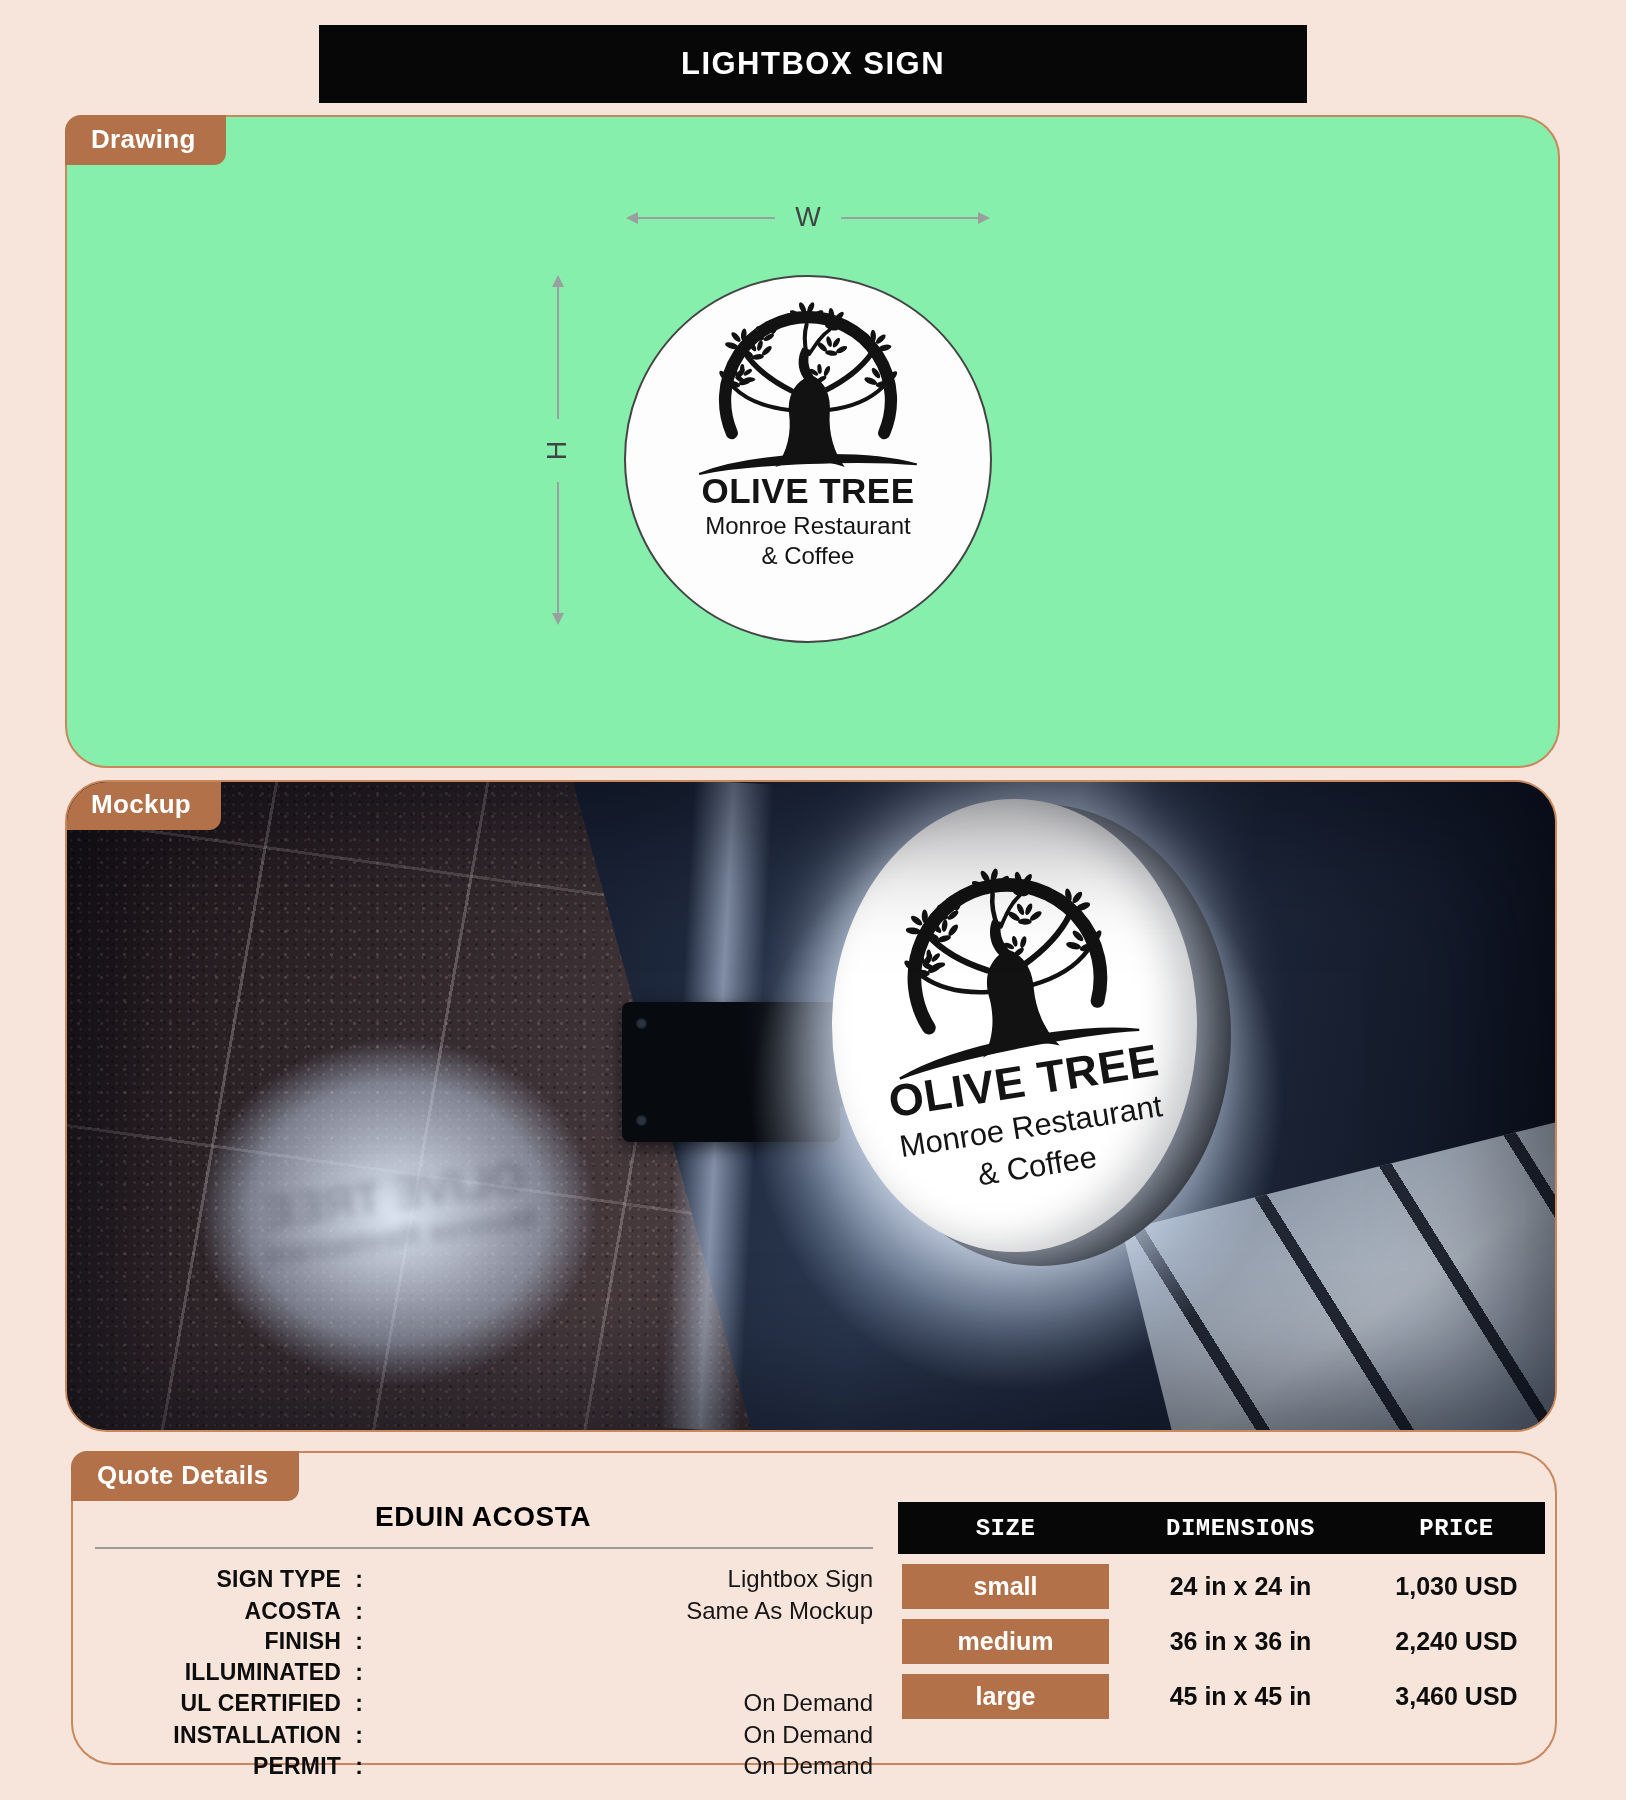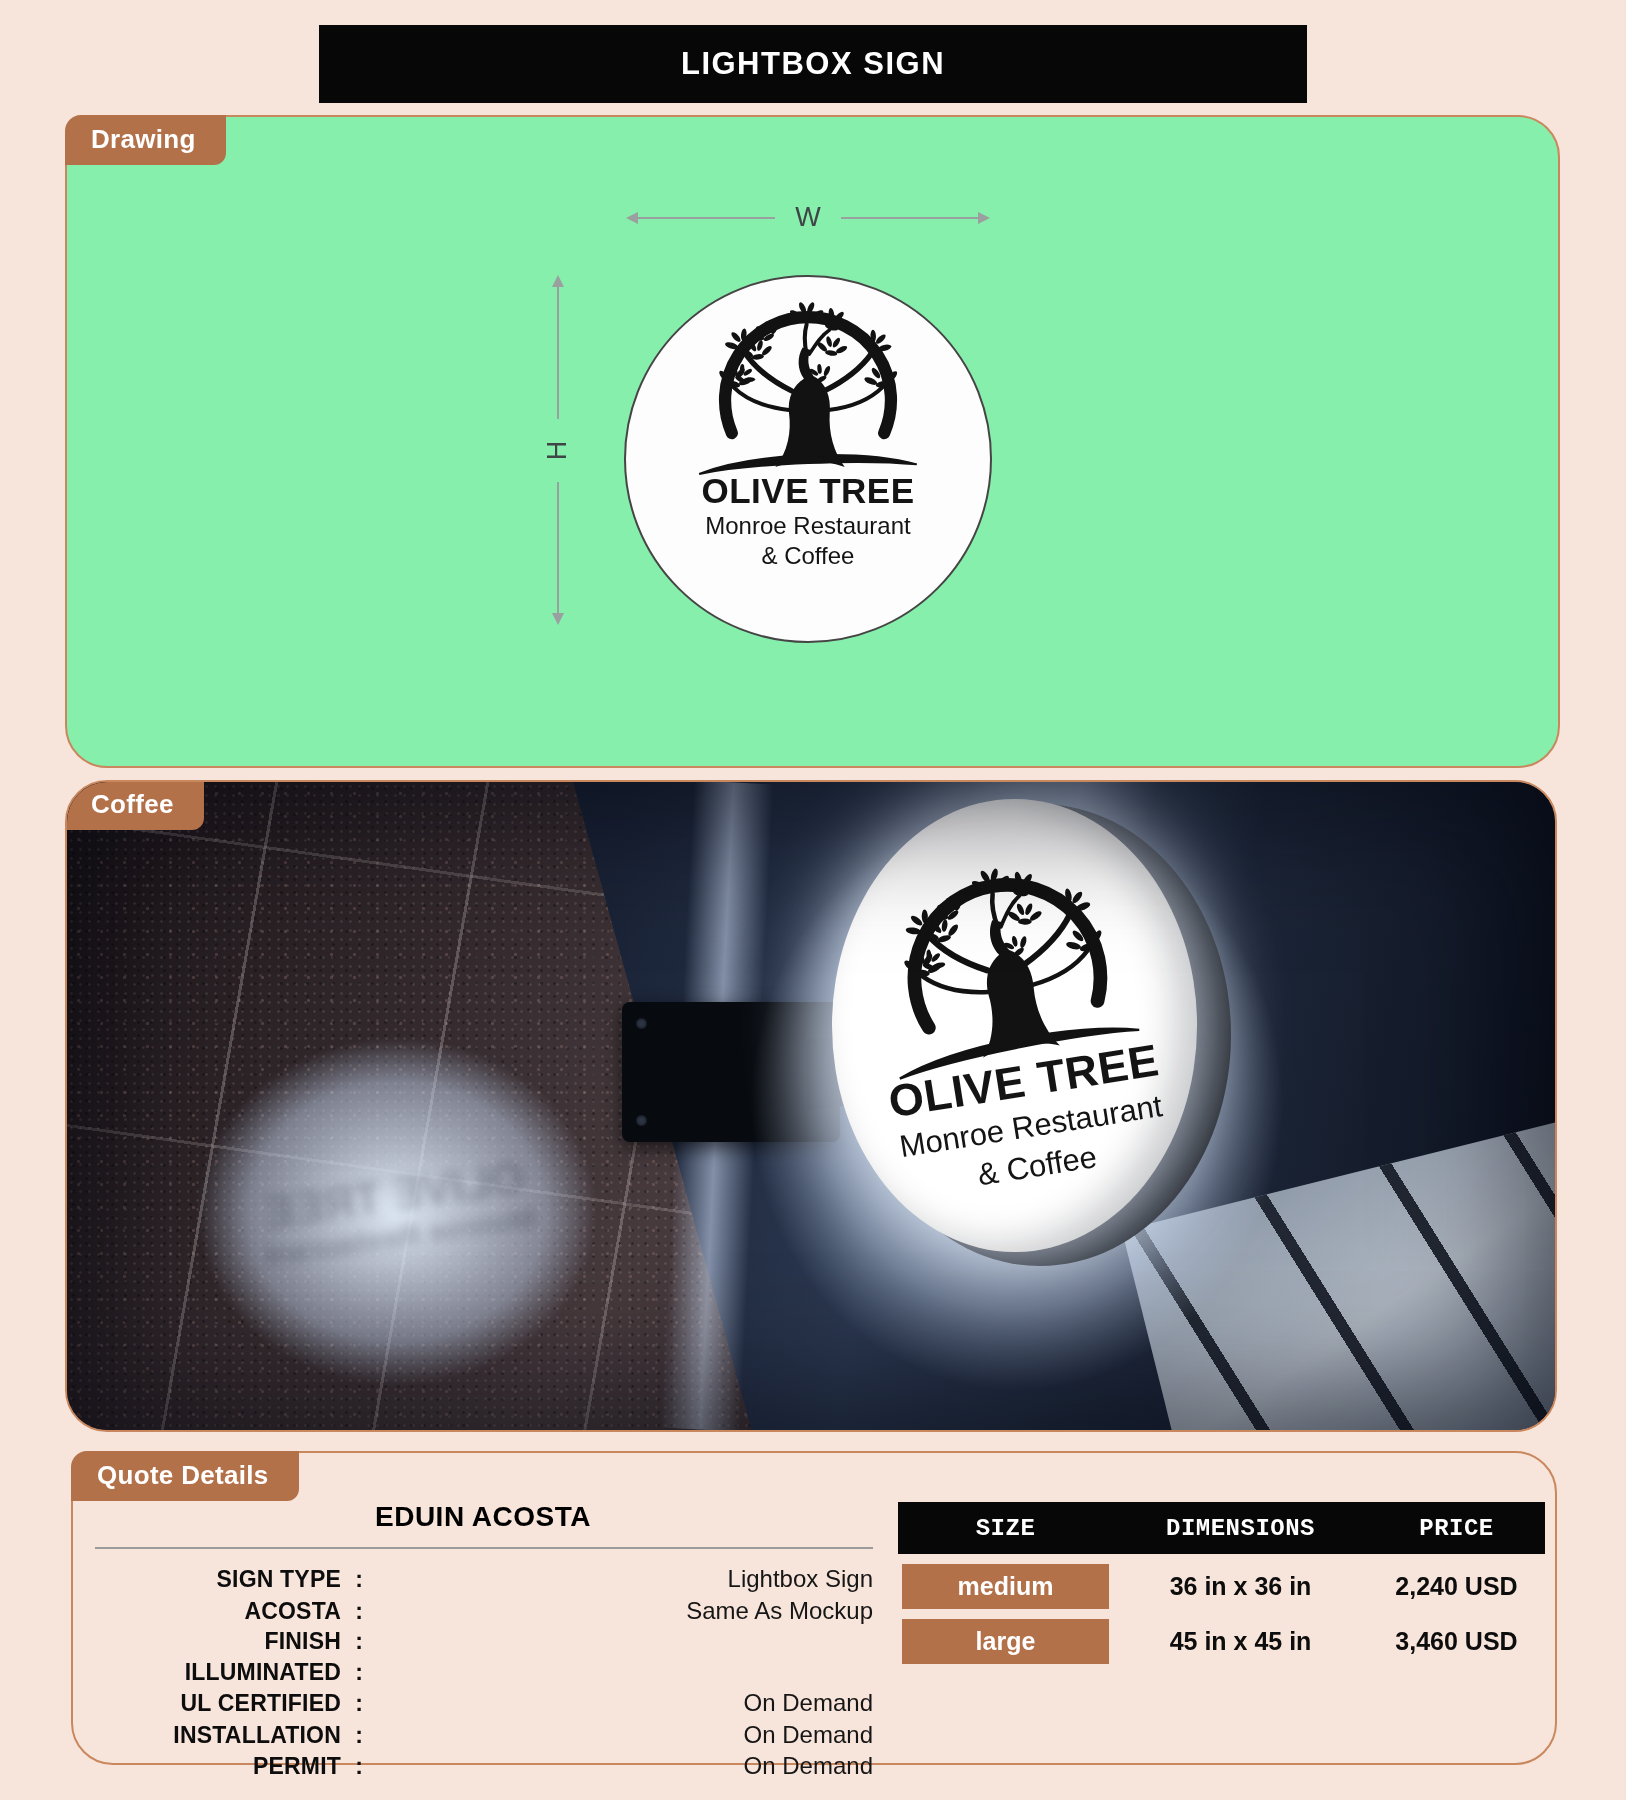--- a/index.html
+++ b/index.html
@@ -218,21 +218,21 @@
               <use href="#treelogo"></use>
             </svg>
           <div class="logo-name">OLIVE TREE</div>
           <div class="logo-tag">Monroe Restaurant</div>
           <div class="logo-tag">&amp; Coffee</div>
         </div>
       </div>
       <div class="vignette"></div>
     </div>
     <div class="tab">
-      <span>Coffee</span>
+      <span>Mockup</span>
     </div>
   </div>
 
   <div class="section quote">
     <div class="tab">
       <span>Quote Details</span>
     </div>
 
     <div class="q-left">
       <div class="q-name">EDUIN ACOSTA</div>
@@ -273,20 +273,25 @@
       </div>
     </div>
 
     <div class="p-table">
       <div class="p-head">
         <span>SIZE</span>
         <span>DIMENSIONS</span>
         <span>PRICE</span>
       </div>
       <div class="p-row">
+        <span class="size-btn">small</span>
+        <span class="p-dim">24 in x 24 in</span>
+        <span class="p-price">1,030 USD</span>
+      </div>
+      <div class="p-row">
         <span class="size-btn">medium</span>
         <span class="p-dim">36 in x 36 in</span>
         <span class="p-price">2,240 USD</span>
       </div>
       <div class="p-row">
         <span class="size-btn">large</span>
         <span class="p-dim">45 in x 45 in</span>
         <span class="p-price">3,460 USD</span>
       </div>
     </div>

